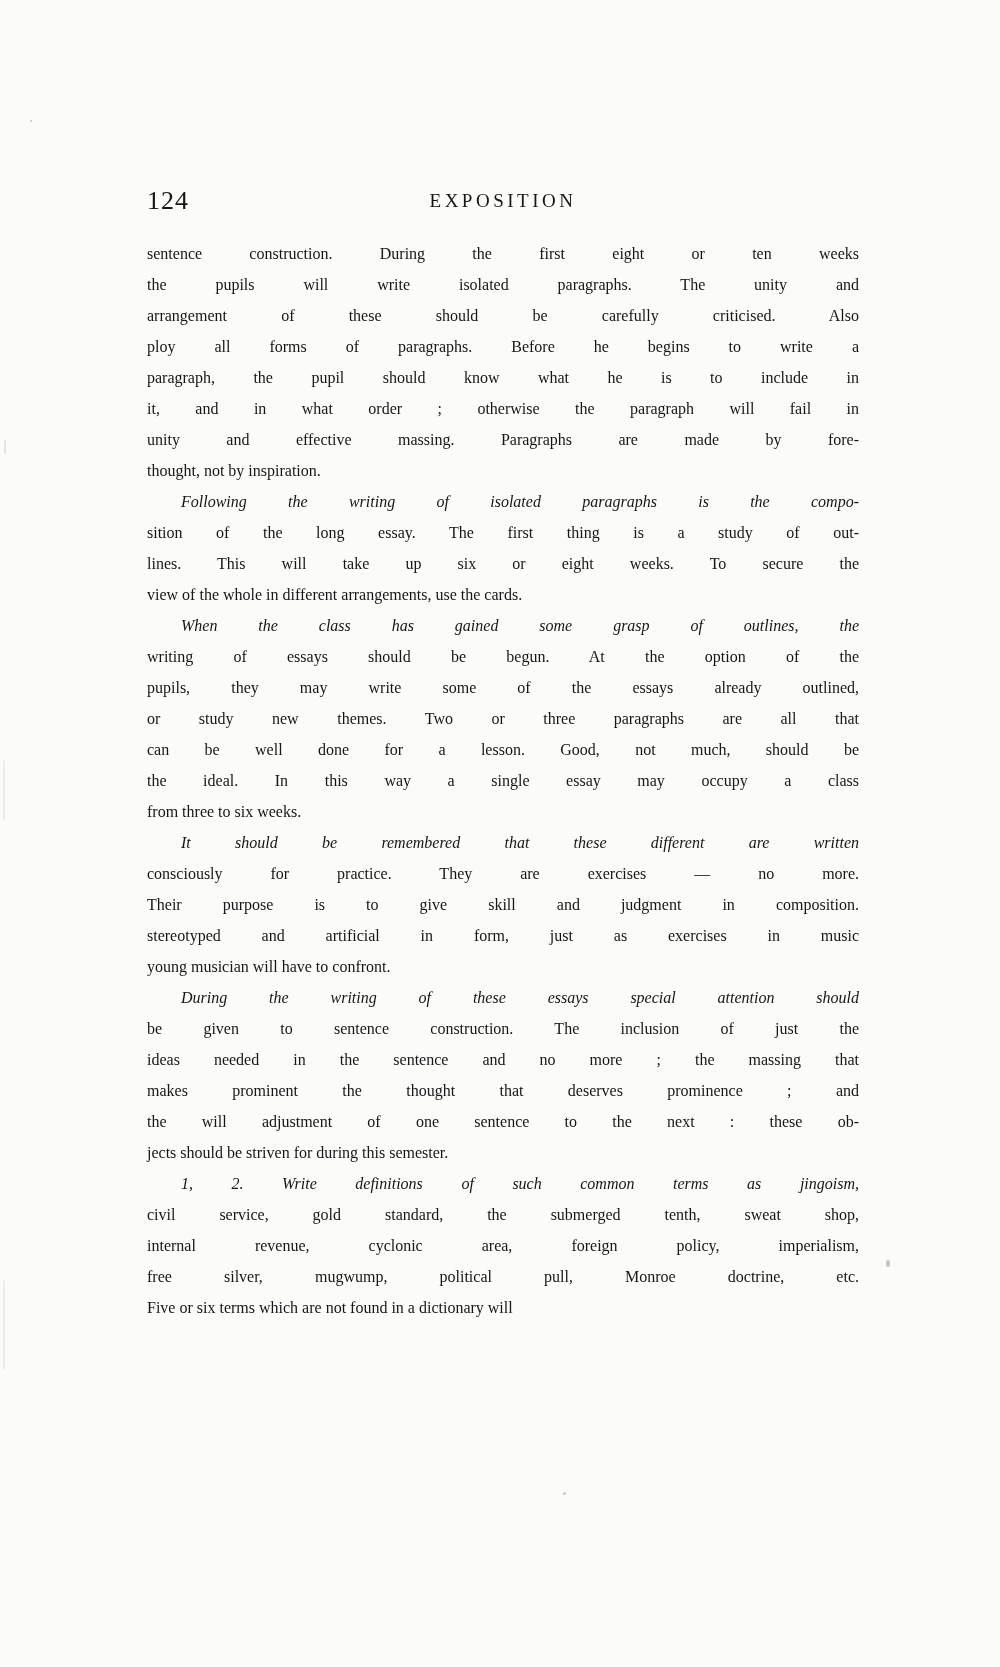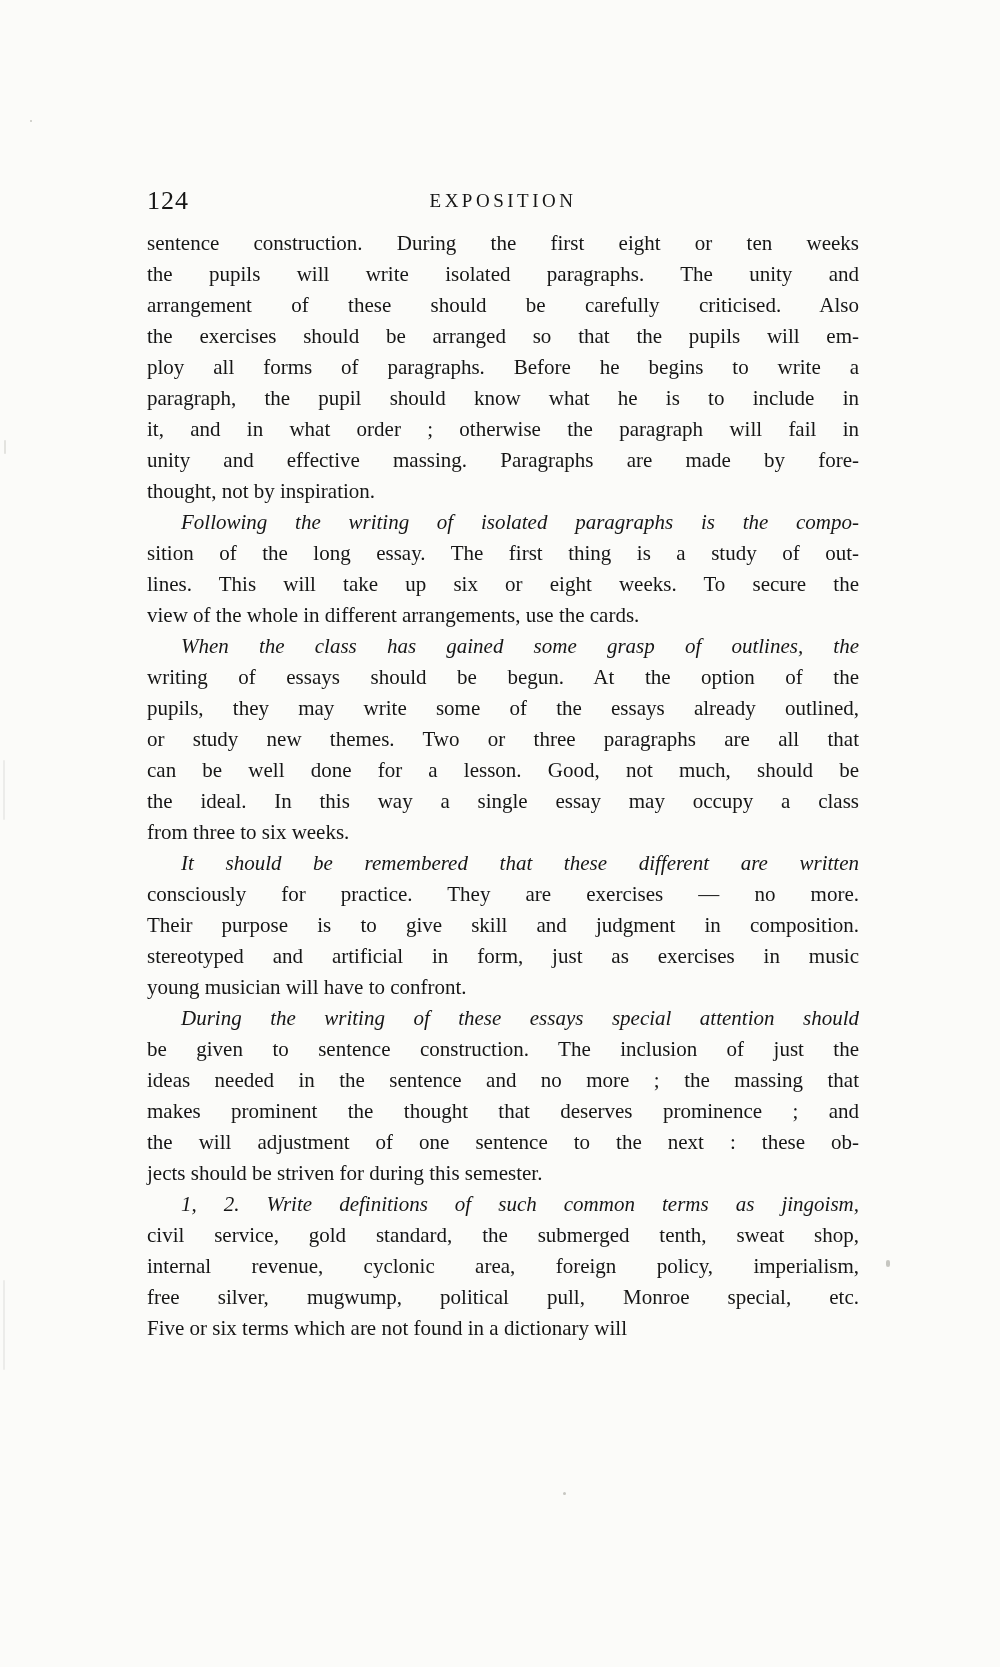--- a/index.html
+++ b/index.html
@@ -17,40 +17,40 @@
   }
   .page-content {
     position: absolute;
     left: 147px;
     top: 186px;
     width: 712px;
   }
   .page-header {
     position: relative;
     height: 34px;
-    margin-bottom: 8px;
+    margin-bottom: 18px;
   }
   .page-number {
     position: absolute;
     left: 0;
     top: 0;
     font-size: 26px;
     letter-spacing: 1px;
   }
   .running-title {
     position: absolute;
     left: 0;
     right: 0;
     top: 4px;
     text-align: center;
     font-size: 19px;
     letter-spacing: 3.5px;
   }
   .body-text {
-    font-size: 21px;
+    font-size: 16px;
     line-height: 31px;
   }
   .paragraph {
     margin: 0;
   }
   .line {
     text-align: justify;
     text-align-last: justify;
     white-space: normal;
   }
@@ -74,21 +74,20 @@
 <div class="page-content">
   <div class="page-header">
     <span class="page-number">124</span>
     <span class="running-title">EXPOSITION</span>
   </div>
   <div class="body-text">
       <div class="paragraph">
         <div class="line">sentence construction.  During the first eight or ten weeks</div>
         <div class="line">the pupils will write isolated paragraphs.  The unity and</div>
         <div class="line">arrangement of these should be carefully criticised.  Also</div>
-        <div class="line">the exercises should be arranged so that the pupils will em-</div>
         <div class="line">ploy all forms of paragraphs.  Before he begins to write a</div>
         <div class="line">paragraph, the pupil should know what he is to include in</div>
         <div class="line">it, and in what order ; otherwise the paragraph will fail in</div>
         <div class="line">unity and effective massing.  Paragraphs are made by fore-</div>
         <div class="line last">thought, not by inspiration.</div>
       </div>
       <div class="paragraph">
         <div class="line indent">Following the writing of isolated paragraphs is the compo-</div>
         <div class="line">sition of the long essay.  The first thing is a study of out-</div>
         <div class="line">lines.  This will take up six or eight weeks.  To secure the</div>
@@ -115,21 +114,21 @@
         <div class="line">be given to sentence construction.  The inclusion of just the</div>
         <div class="line">ideas needed in the sentence and no more ; the massing that</div>
         <div class="line">makes prominent the thought that deserves prominence ; and</div>
         <div class="line">the will adjustment of one sentence to the next : these ob-</div>
         <div class="line last">jects should be striven for during this semester.</div>
       </div>
       <div class="paragraph">
         <div class="line indent">1, 2. Write definitions of such common terms as jingoism,</div>
         <div class="line">civil service, gold standard, the submerged tenth, sweat shop,</div>
         <div class="line">internal revenue, cyclonic area, foreign policy, imperialism,</div>
-        <div class="line">free silver, mugwump, political pull, Monroe special, etc.</div>
+        <div class="line">free silver, mugwump, political pull, Monroe doctrine, etc.</div>
         <div class="line last">Five or six terms which are not found in a dictionary will</div>
       </div>
     </div>
 </div>
 
 <div class="speck" style="left:886px; top:1260px; width:4px; height:7px; border-radius:2px;"></div>
 <div class="speck" style="left:563px; top:1492px; width:3px; height:3px;"></div>
 <div class="speck" style="left:30px; top:120px; width:2px; height:2px;"></div>
 <div class="speck" style="left:4px; top:440px; width:2px; height:14px; border-radius:1px; opacity:0.25;"></div>
 <div class="speck" style="left:3px; top:760px; width:2px; height:60px; border-radius:1px; opacity:0.15;"></div>

